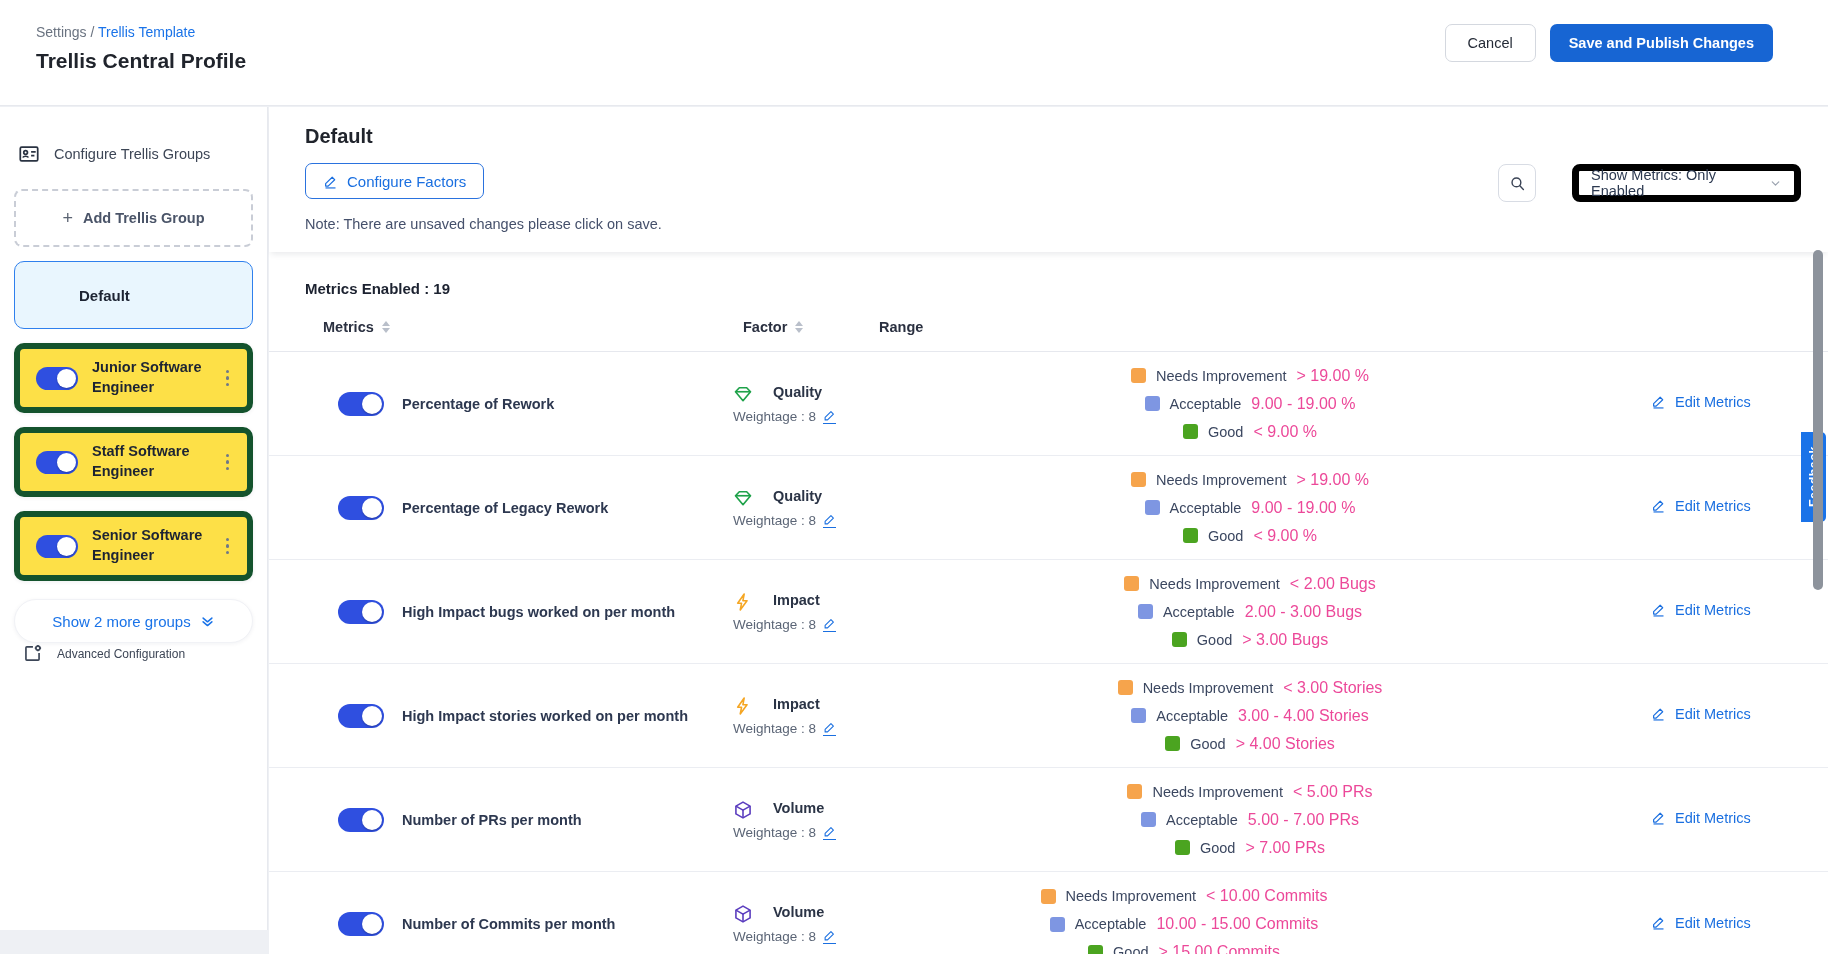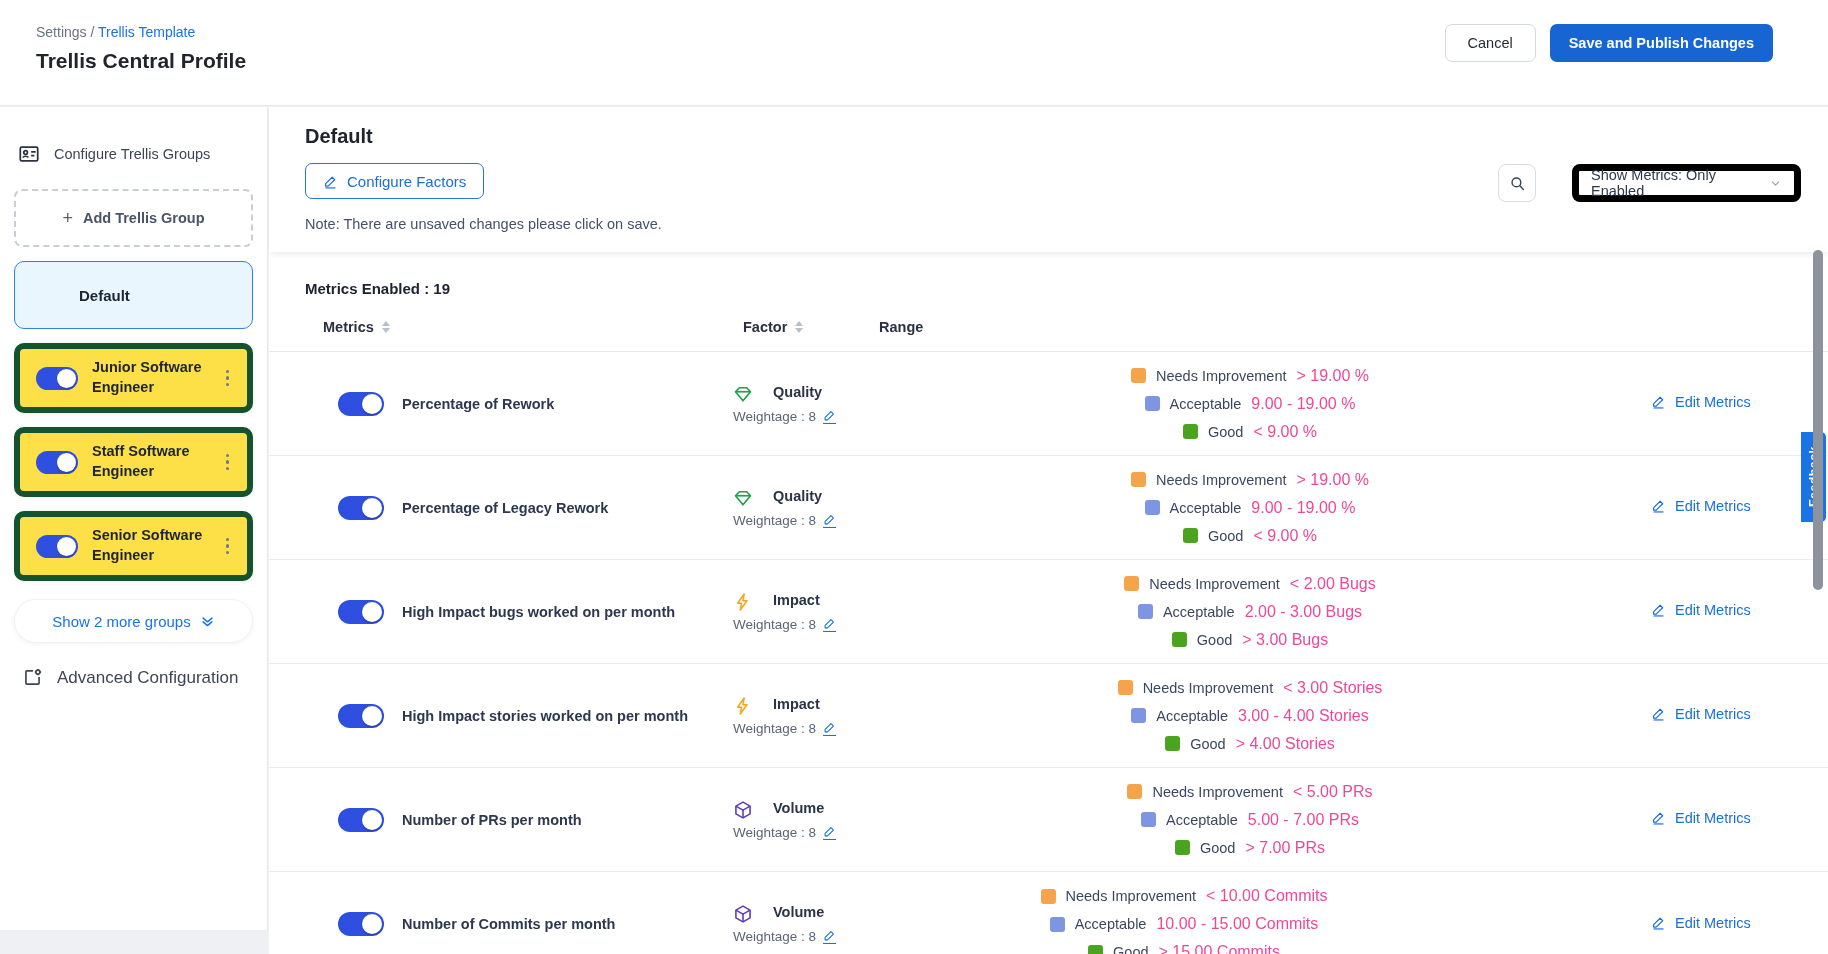--- a/index.html
+++ b/index.html
@@ -40,22 +40,22 @@
   .toggle { position:relative; flex:none; width:46px; height:24px; border-radius:13px;
             background:#2f4fe0; cursor:pointer; display:inline-block; }
   .toggle::after { content:""; position:absolute; top:2px; right:2px; width:20px; height:20px;
                    border-radius:50%; background:#fff; box-shadow:0 1px 2px rgba(0,0,0,.25); }
   .toggle.sm { width:42px; height:23px; }
   .toggle.sm::after { width:19px; height:19px; }
   .show-more { margin-top:18px; height:44px; border-radius:22px; background:#fff;
                border:1px solid #f1f2f6; box-shadow:0 1px 4px rgba(20,30,60,.06);
                display:flex; align-items:center; justify-content:center; gap:9px;
                color:#1a73e8; font-size:15px; cursor:pointer; }
-  .advanced { margin-top:24px; display:flex; align-items:center; gap:14px; padding-left:8px;
-              font-size:17px; color:#3d4656; cursor:pointer; }
+  .advanced { display:flex; align-items:center; gap:14px; padding-left:8px;
+              font-size:12px; color:#3d4656; cursor:pointer; }
 
   
   .main { position:absolute; top:107px; left:269px; right:0; bottom:0; background:#fff; }
   .toolbar { position:relative; padding:16px 27px 20px 36px; background:#fff;
              box-shadow:0 4px 6px -2px rgba(25,35,60,.10); }
   .group-title { font-size:20px; font-weight:700; color:#20242c; margin:2px 0 15px; }
   .btn-configure { display:inline-flex; align-items:center; gap:9px; height:36px; padding:0 17px;
                    border:1px solid #2a72de; border-radius:7px; background:#fff; color:#1a6fe0;
                    font-size:15px; cursor:pointer; }
   .note { margin-top:17px; font-size:14.5px; color:#45506b; }

